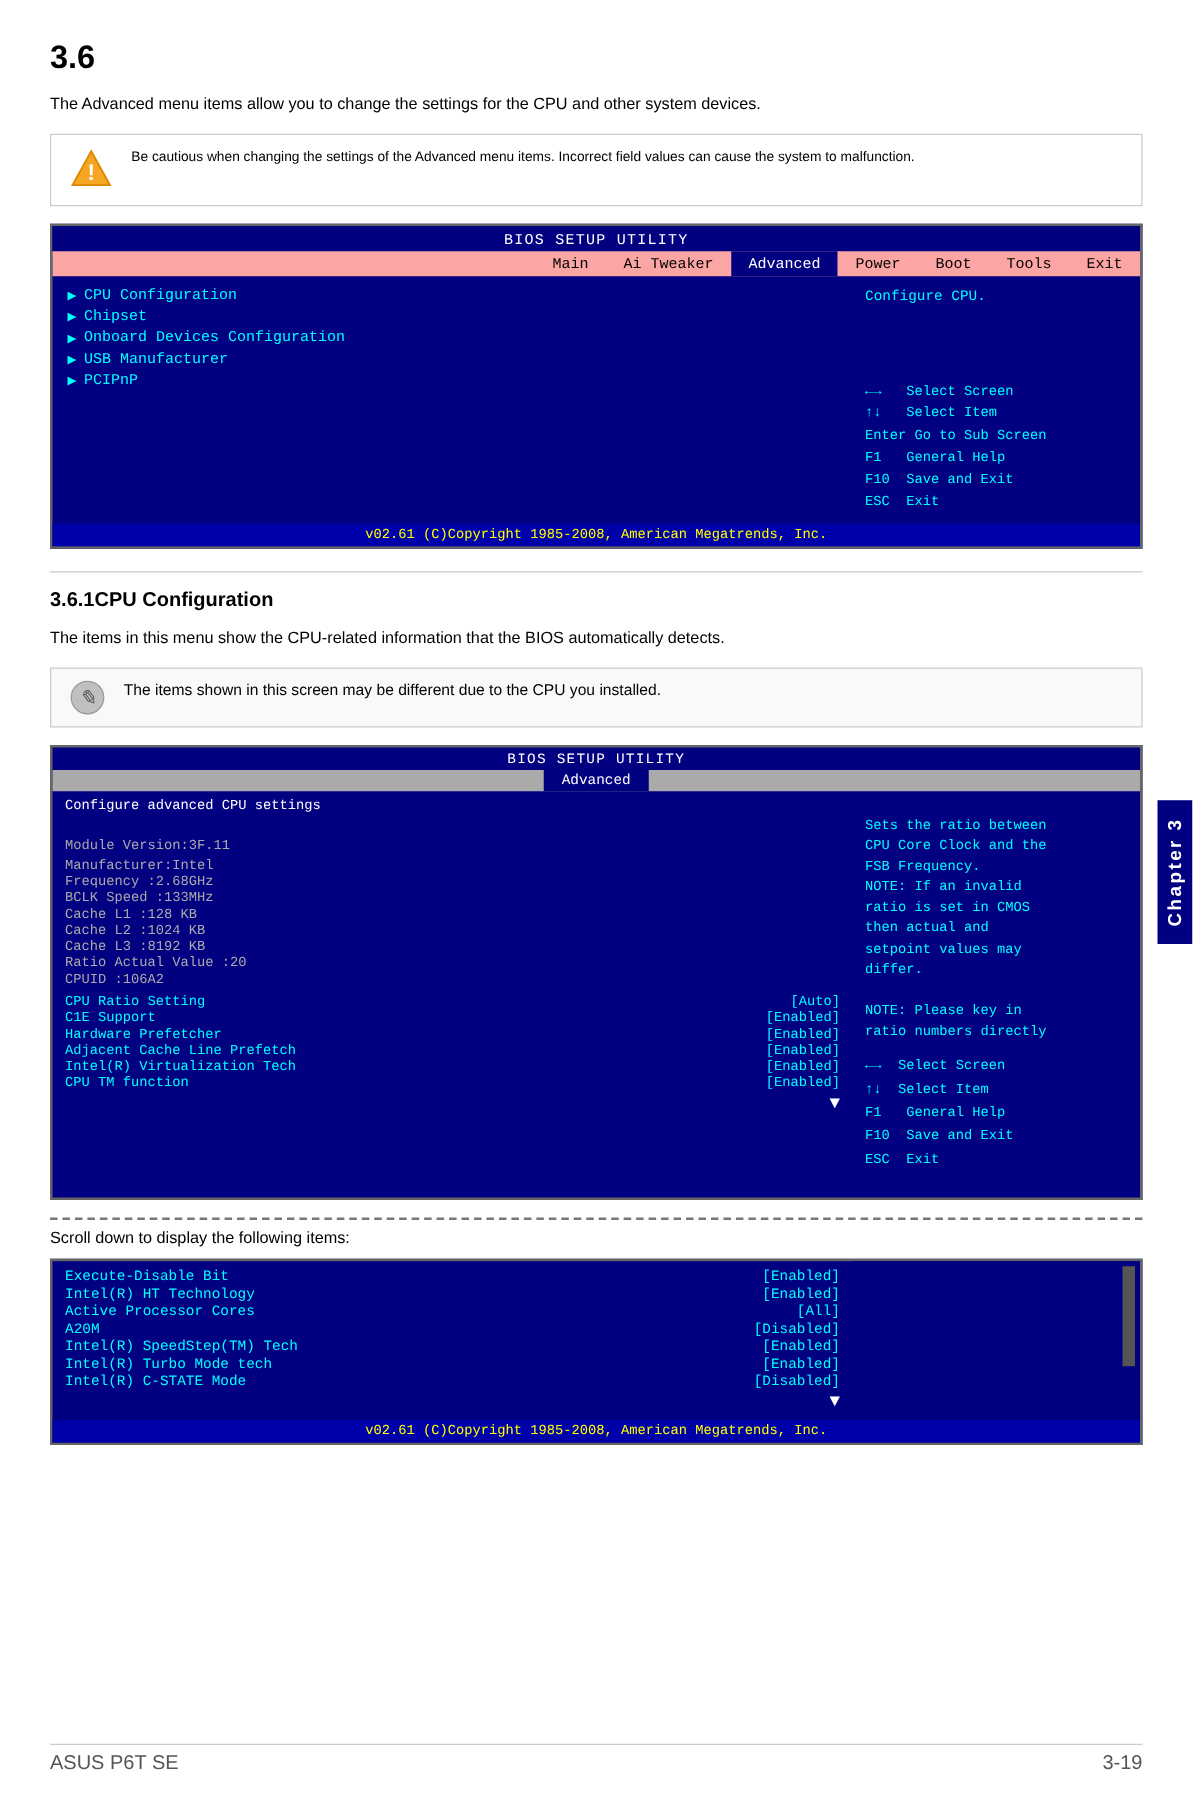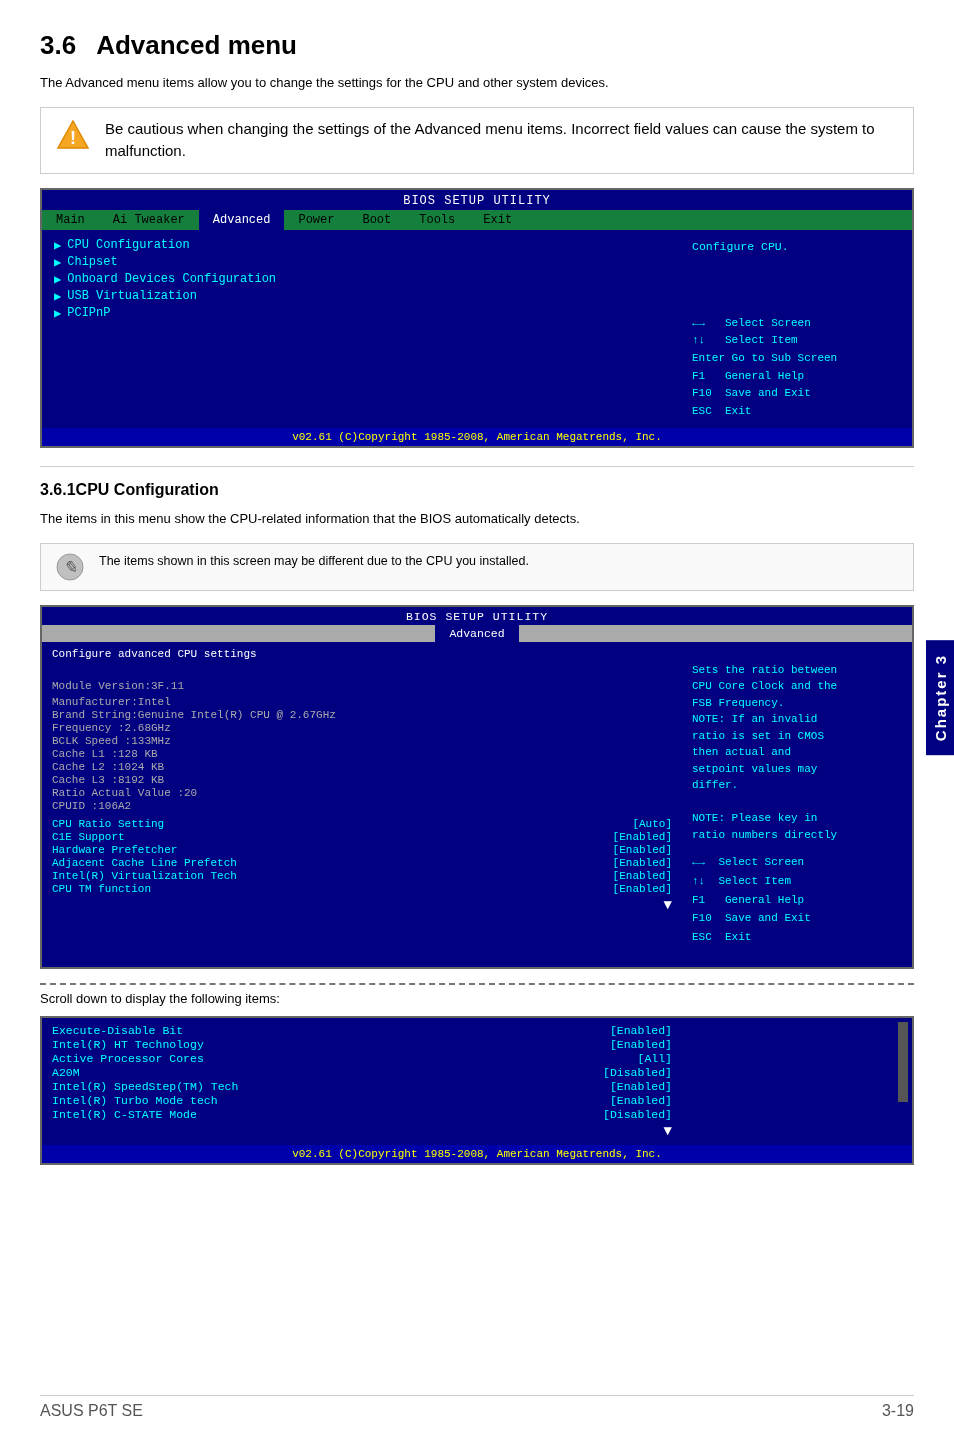--- a/index.html
+++ b/index.html
@@ -44,21 +44,21 @@
       border: 1px solid #ccc;
       padding: 10px 14px;
       margin-bottom: 14px;
     }
     .warning-icon {
       width: 36px;
       height: 36px;
       flex-shrink: 0;
     }
     .warning-text {
-      font-size: 15px;
+      font-size: 11px;
       line-height: 1.5;
     }
 
     
     .bios-screen {
       background: #000080;
       color: #fff;
       font-family: 'Courier New', monospace;
       font-size: 12px;
       padding: 0;
@@ -67,22 +67,23 @@
     }
     .bios-title-bar {
       background: #000080;
       text-align: center;
       padding: 4px 0 2px 0;
       color: #fff;
       letter-spacing: 1px;
     }
     .bios-menu-bar {
       display: flex;
-      background: #15803d;
+      background: #fca5a5;
       color: #000;
+      justify-content: flex-end;
     }
     .bios-menu-item {
       padding: 3px 14px;
       font-family: 'Courier New', monospace;
       font-size: 12px;
     }
     .bios-menu-item.active {
       background: #000080;
       color: #fff;
     }
@@ -299,21 +300,20 @@
       border: none;
       border-top: 1px solid #ccc;
       margin: 18px 0 14px 0;
     }
   </style>
 </head>
 <body>
 
 <div class="section-heading">
   <span class="section-number">3.6</span>
-  <span class="section-title">Advanced menu</span>
 </div>
 
 <p class="intro-text">The Advanced menu items allow you to change the settings for the CPU and other system devices.</p>
 
 <div class="warning-box">
   <svg class="warning-icon" viewBox="0 0 36 36">
     <polygon points="18,3 33,30 3,30" fill="#f5a623" stroke="#e08800" stroke-width="1.5"></polygon>
     <text x="18" y="26" text-anchor="middle" font-size="18" font-weight="bold" fill="#fff">!</text>
   </svg>
   <span class="warning-text">Be cautious when changing the settings of the Advanced menu items. Incorrect field values can cause the system to malfunction.</span>
@@ -339,21 +339,21 @@
       <div class="item">
           <span class="arrow">▶</span>
           <span>Chipset</span>
         </div>
       <div class="item">
           <span class="arrow">▶</span>
           <span>Onboard Devices Configuration</span>
         </div>
       <div class="item">
           <span class="arrow">▶</span>
-          <span>USB Virtualization</span>
+          <span>USB Manufacturer</span>
         </div>
       <div class="item">
           <span class="arrow">▶</span>
           <span>PCIPnP</span>
         </div>
     </div>
     <div class="bios-right">
       <div class="help-text">Configure CPU.</div>
       <div class="keys" style="font-size:11px; line-height:1.6; margin-top:60px;">
         <div>←→&nbsp;&nbsp;&nbsp;Select Screen</div>
@@ -389,21 +389,20 @@
   <div class="bios2-title">BIOS SETUP UTILITY</div>
   <div class="bios2-menu-bar">
     <span class="bios2-menu-item active">Advanced</span>
   </div>
   <div class="bios2-body">
     <div class="bios2-left">
       <div class="header-line">Configure advanced CPU settings</div>
       <div class="info-line">Module Version:3F.11</div>
       <div style="margin-top:4px;">
         <div class="info-line">Manufacturer:Intel</div>
-        <div class="info-line">Brand String:Genuine Intel(R) CPU @ 2.67GHz</div>
         <div class="info-line">Frequency   :2.68GHz</div>
         <div class="info-line">BCLK Speed  :133MHz</div>
         <div class="info-line">Cache L1    :128 KB</div>
         <div class="info-line">Cache L2    :1024 KB</div>
         <div class="info-line">Cache L3    :8192 KB</div>
         <div class="info-line">Ratio Actual Value  :20</div>
         <div class="info-line">CPUID       :106A2</div>
       </div>
       <div style="margin-top:6px;">
         <div class="setting-row">

